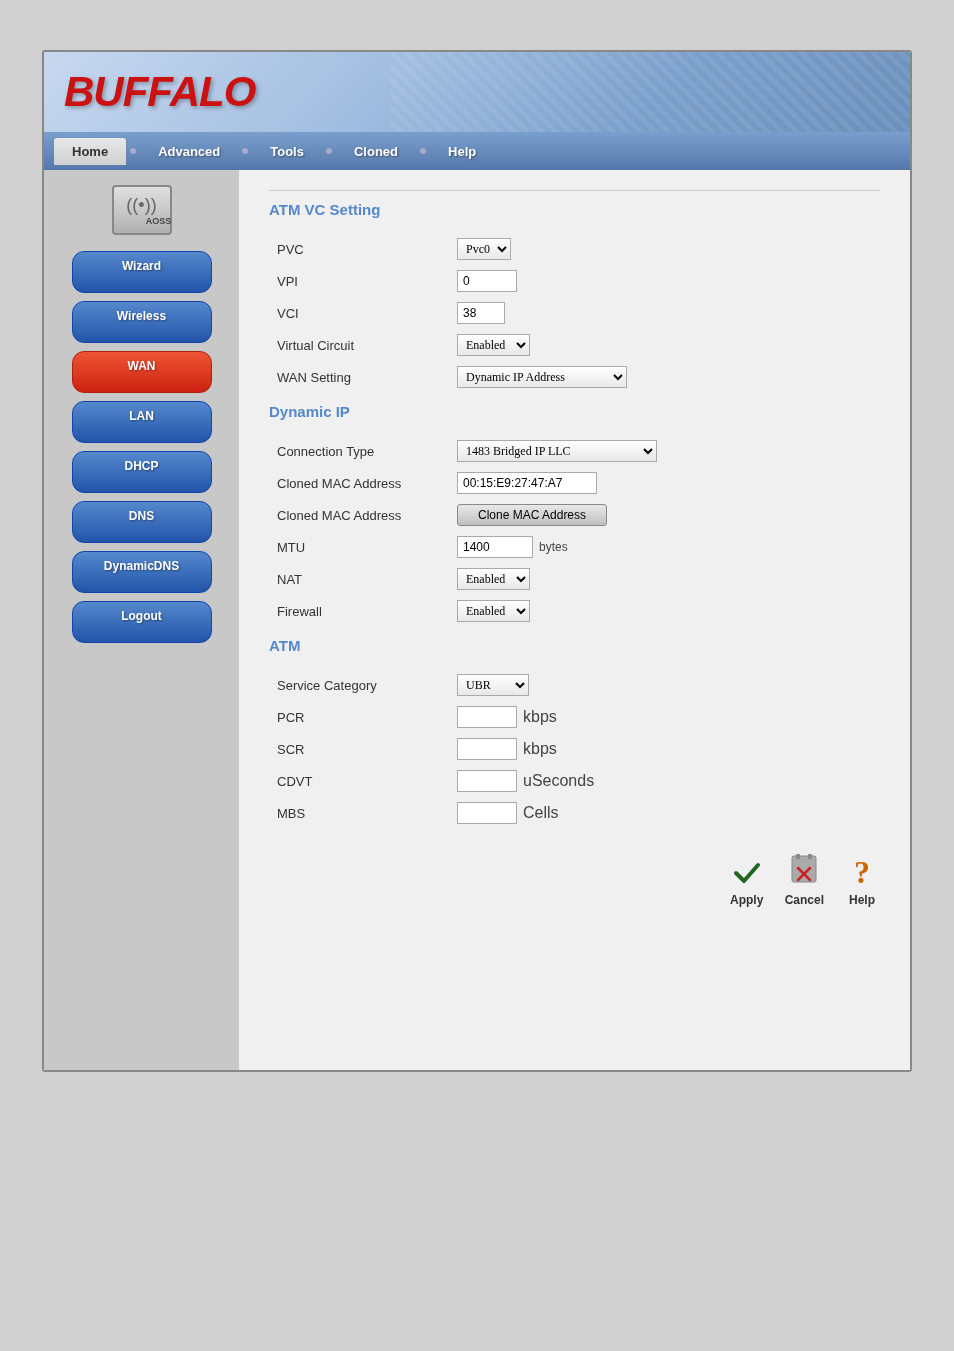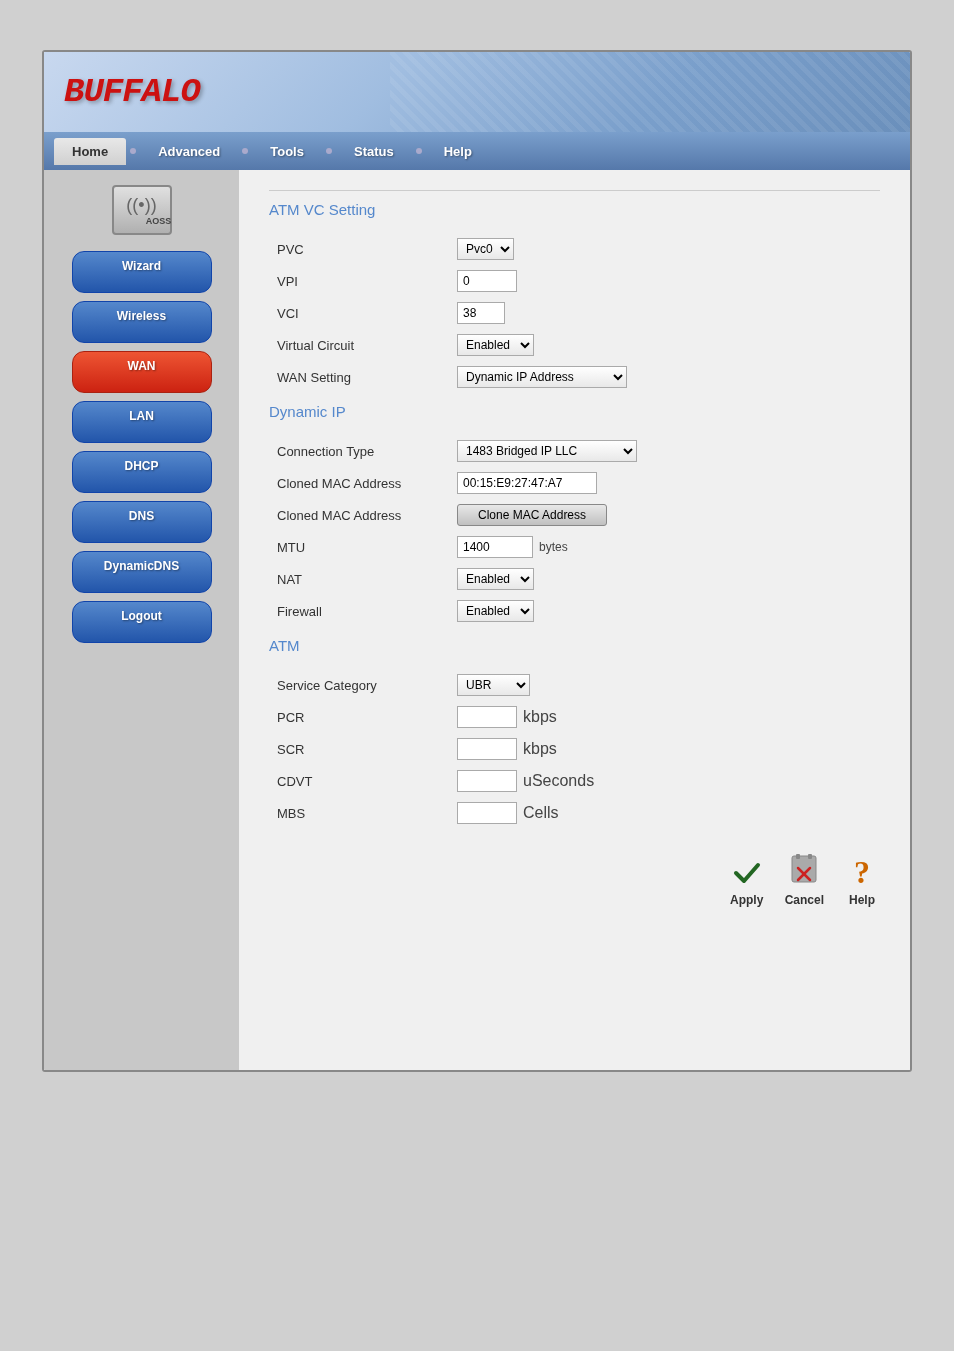--- a/index.html
+++ b/index.html
@@ -38,28 +38,28 @@
       width: 60%;
       background: repeating-linear-gradient(
         45deg,
         transparent,
         transparent 5px,
         rgba(255,255,255,0.07) 5px,
         rgba(255,255,255,0.07) 10px
       );
     }
     .buffalo-logo {
-      font-size: 34px;
+      font-size: 42px;
       font-weight: 900;
       font-style: italic;
       color: #cc1111;
       letter-spacing: -1px;
       text-shadow: 2px 2px 4px rgba(0,0,0,0.3);
       z-index: 1;
-      font-family: Liberation Mono, monospace;
+      font-family: Liberation Sans, sans-serif;
     }
     
     .nav-bar {
       background: linear-gradient(to bottom, #7a9fcc, #5578aa);
       height: 38px;
       display: flex;
       align-items: center;
       padding: 0 10px;
     }
     .nav-item {
@@ -146,21 +146,21 @@
     }
     
     .content {
       flex: 1;
       background: #f0f0f0;
       padding: 20px 30px;
     }
     .section-title {
       color: #5588cc;
       font-size: 15px;
-      font-weight: normal;
+      font-weight: bold;
       margin: 10px 0 15px 0;
     }
     .form-table {
       width: 100%;
       border-collapse: collapse;
       margin-bottom: 10px;
     }
     .form-table td {
       padding: 5px 8px;
       vertical-align: middle;
@@ -177,20 +177,21 @@
       padding: 2px 5px;
       font-size: 12px;
     }
     .form-select {
       height: 22px;
       border: 1px solid #aaa;
       background: linear-gradient(to bottom, #fff, #e8e8e8);
       padding: 1px 4px;
       font-size: 12px;
       cursor: pointer;
+      font-family: Liberation Serif, serif;
     }
     .clone-btn {
       background: linear-gradient(to bottom, #e8e8e8, #c0c0c0);
       border: 1px solid #888;
       padding: 3px 20px;
       font-size: 12px;
       cursor: pointer;
       border-radius: 3px;
     }
     .mtu-row {
@@ -260,21 +261,21 @@
     <span class="nav-dot"></span>
     <div class="nav-item">
       <span>Advanced</span>
     </div>
     <span class="nav-dot"></span>
     <div class="nav-item">
       <span>Tools</span>
     </div>
     <span class="nav-dot"></span>
     <div class="nav-item">
-      <span>Status</span>
+      <span>Cloned</span>
     </div>
     <span class="nav-dot"></span>
     <div class="nav-item">
       <span>Help</span>
     </div>
   </div>
 
   <div class="main-layout">
 
     <div class="sidebar">
@@ -345,21 +346,21 @@
       </tbody>
         </table>
 
       <div class="section-title">Dynamic IP</div>
 
       <table class="form-table subsection-form">
         <tbody>
             <tr>
           <td>Connection Type</td>
           <td>
-            <select class="form-select" style="width:180px">
+            <select class="form-select" style="width:200px">
               <option>1483 Bridged IP LLC</option>
               <option>1483 Bridged IP VC-Mux</option>
               <option>1483 Routed IP LLC</option>
               <option>1483 Routed IP VC-Mux</option>
             </select>
           </td>
         </tr>
         <tr>
           <td>Cloned MAC Address</td>
           <td>

